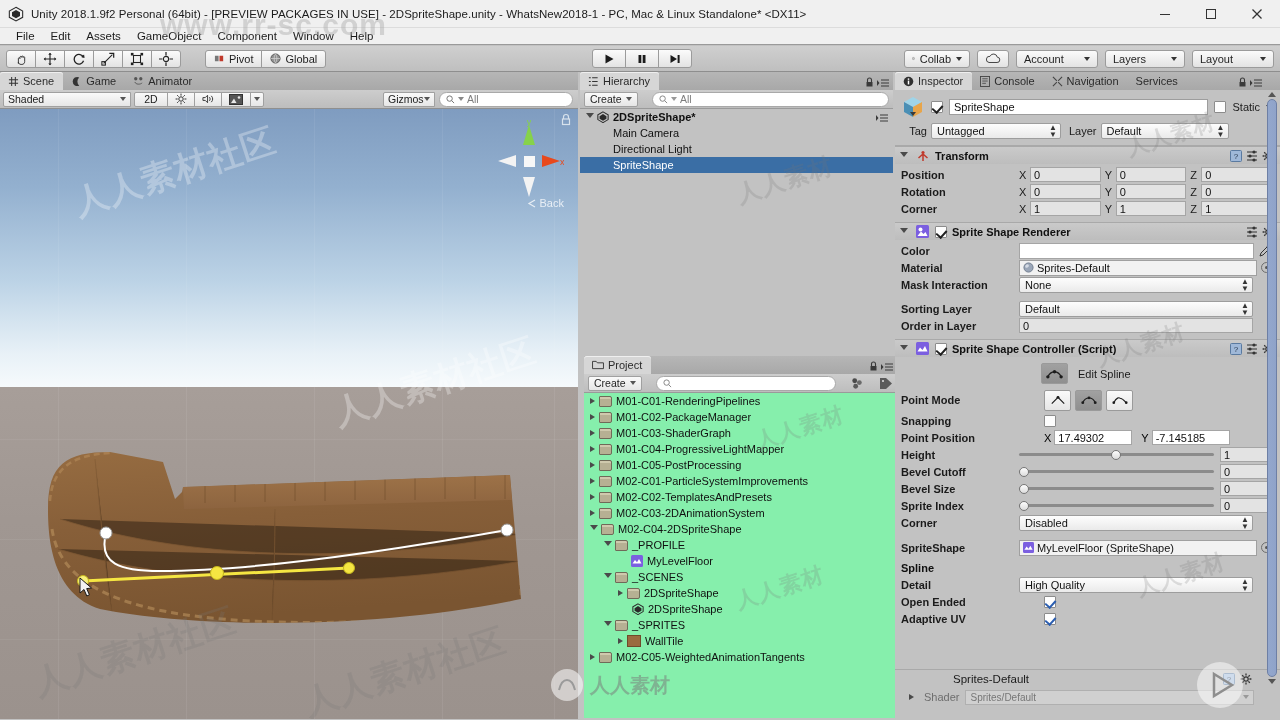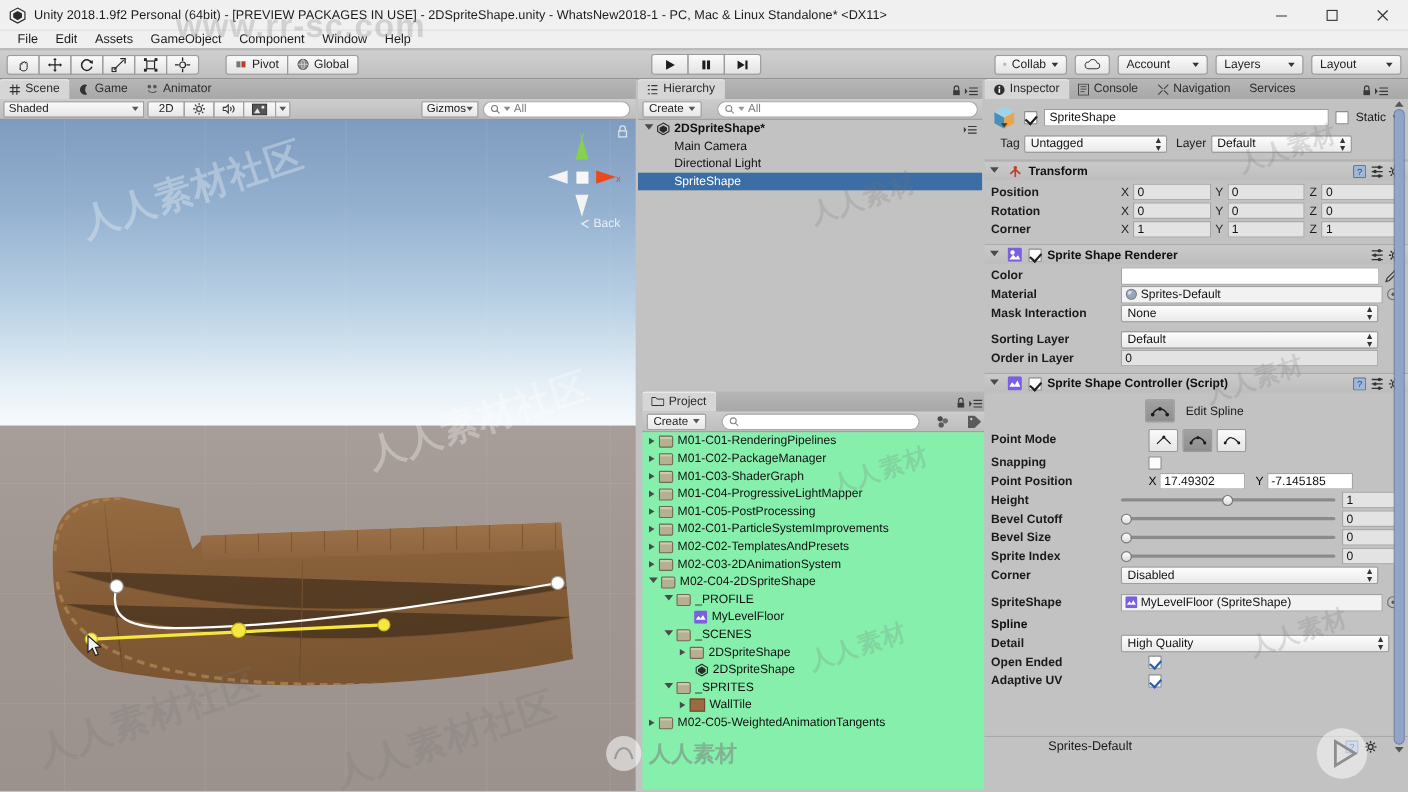--- a/index.html
+++ b/index.html
@@ -1134,21 +1134,21 @@
                 </svg>
               <span>MyLevelFloor (SpriteShape)</span>
             </span>
             <span class="circ-btn"></span>
           </div>
 
           <div class="section-title">Spline</div>
 
           <div class="frow">
             <span class="lbl">Detail</span>
-            <span class="popup" style="flex:1;margin-right:9px">
+            <span class="popup" style="flex:1;margin-right:19px">
               <span>High Quality</span>
               <span class="updown">▲<br>▼</span>
             </span>
           </div>
           <div class="frow">
             <span class="lbl">Open Ended</span>
             <span class="cbx blue on" style="margin-left:25px"></span>
           </div>
           <div class="frow">
             <span class="lbl">Adaptive UV</span>
@@ -1165,20 +1165,28 @@
             <svg width="12" height="12" viewBox="0 0 12 12">
                 <rect x="0.5" y="0.5" width="11" height="11" rx="1" fill="#9fb8d8" stroke="#5a7aa0"></rect>
                 <text x="6" y="9" font-size="8" text-anchor="middle" fill="#2a3a50" font-family="Liberation Sans, sans-serif">?</text>
               </svg>
             <svg width="12" height="12" viewBox="0 0 12 12">
                 <circle cx="6" cy="6" r="2.2" fill="none" stroke="#333" stroke-width="1.2"></circle>
                 <path d="M6 0.6v2M6 9.4v2M0.6 6h2M9.4 6h2M2.2 2.2l1.4 1.4M8.4 8.4l1.4 1.4M9.8 2.2L8.4 3.6M3.6 8.4L2.2 9.8" stroke="#333" stroke-width="1.3"></path>
               </svg>
           </span>
         </div>
+        <div class="shader-row">
+          <span class="tri"></span>
+          <span class="lbl" style="color:#6e6e6e">Shader</span>
+          <span class="shader-popup">
+            <span>Sprites/Default</span>
+            <span class="caret" style="border-top-color:#999"></span>
+          </span>
+        </div>
       </div>
 
       <div class="vscroll" style="height:625px">
         <div class="arrow up"></div>
         <div class="thumb" style="height:578px;margin:2px 0"></div>
         <div class="arrow down"></div>
       </div>
 
       <div class="wmk wmk-dark" style="left:230px;top:30px;transform:rotate(-18deg);font-size:22px">人人素材</div>
       <div class="wmk wmk-dark" style="left:200px;top:240px;transform:rotate(-18deg);font-size:22px">人人素材</div>

